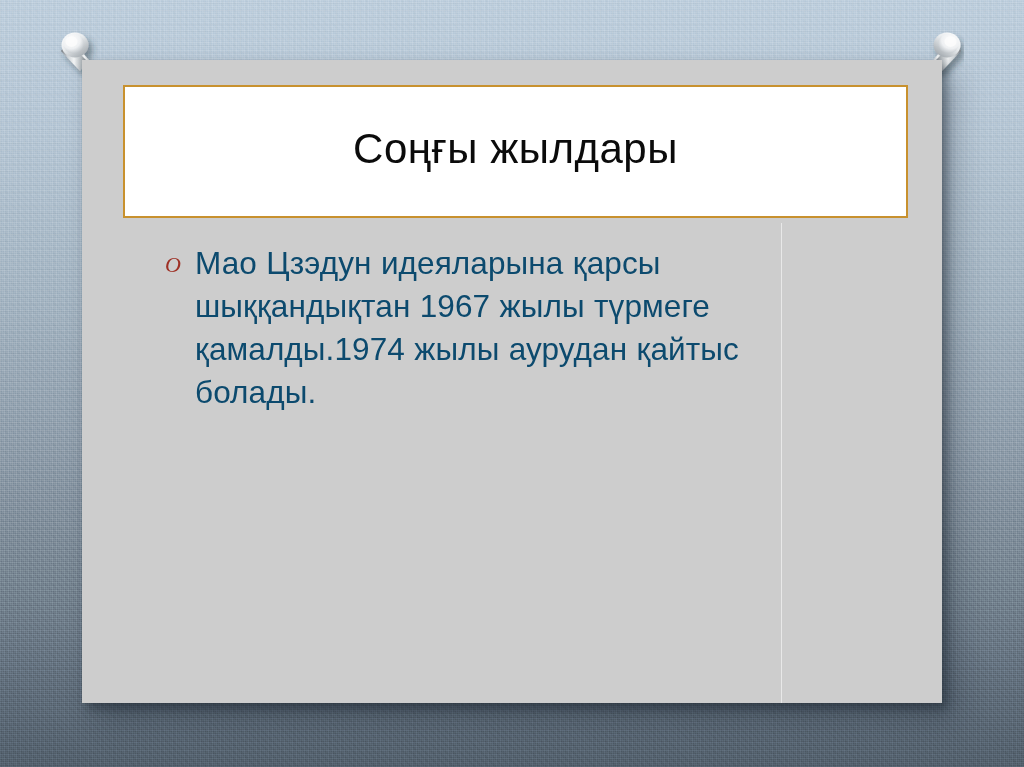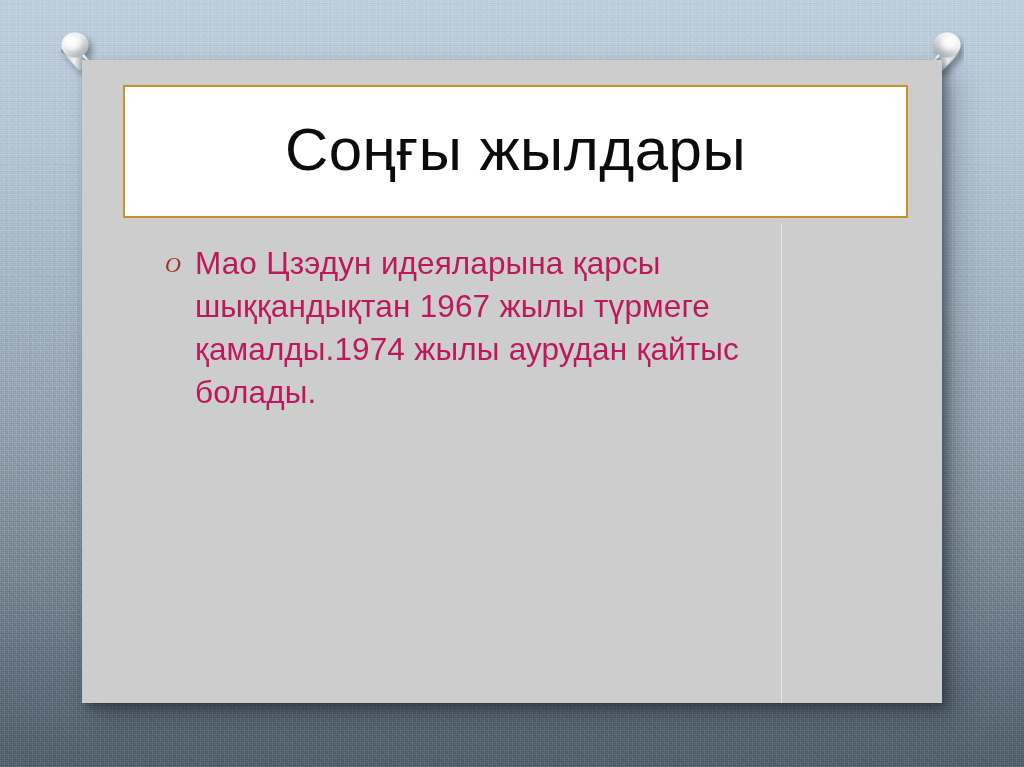--- a/index.html
+++ b/index.html
@@ -93,21 +93,21 @@
     width: 785px;
     height: 133px;
     background: #ffffff;
     border: 2px solid #c8912e;
     box-sizing: border-box;
     display: flex;
     align-items: center;
     justify-content: center;
   }
   #title-text {
-    font-size: 60px;
+    font-size: 42px;
     line-height: 1.05;
     color: #0b0b0b;
     letter-spacing: 0.5px;
     white-space: nowrap;
     font-weight: normal;
     margin: 6px;
     padding-bottom: 4px;
   }
 
   
@@ -127,21 +127,21 @@
     font-size: 22px;
     color: #9e2f24;
     line-height: 1;
     padding-top: 12px;
     width: 30px;
     flex: 0 0 30px;
   }
   .bullet-text {
     font-size: 31.5px;
     line-height: 43px;
-    color: #be185d;
+    color: #0c4a6e;
     letter-spacing: 0.1px;
     word-spacing: 0.5px;
   }
 
   
   .pushpin {
     position: absolute;
     width: 56px;
     height: 62px;
     pointer-events: none;

